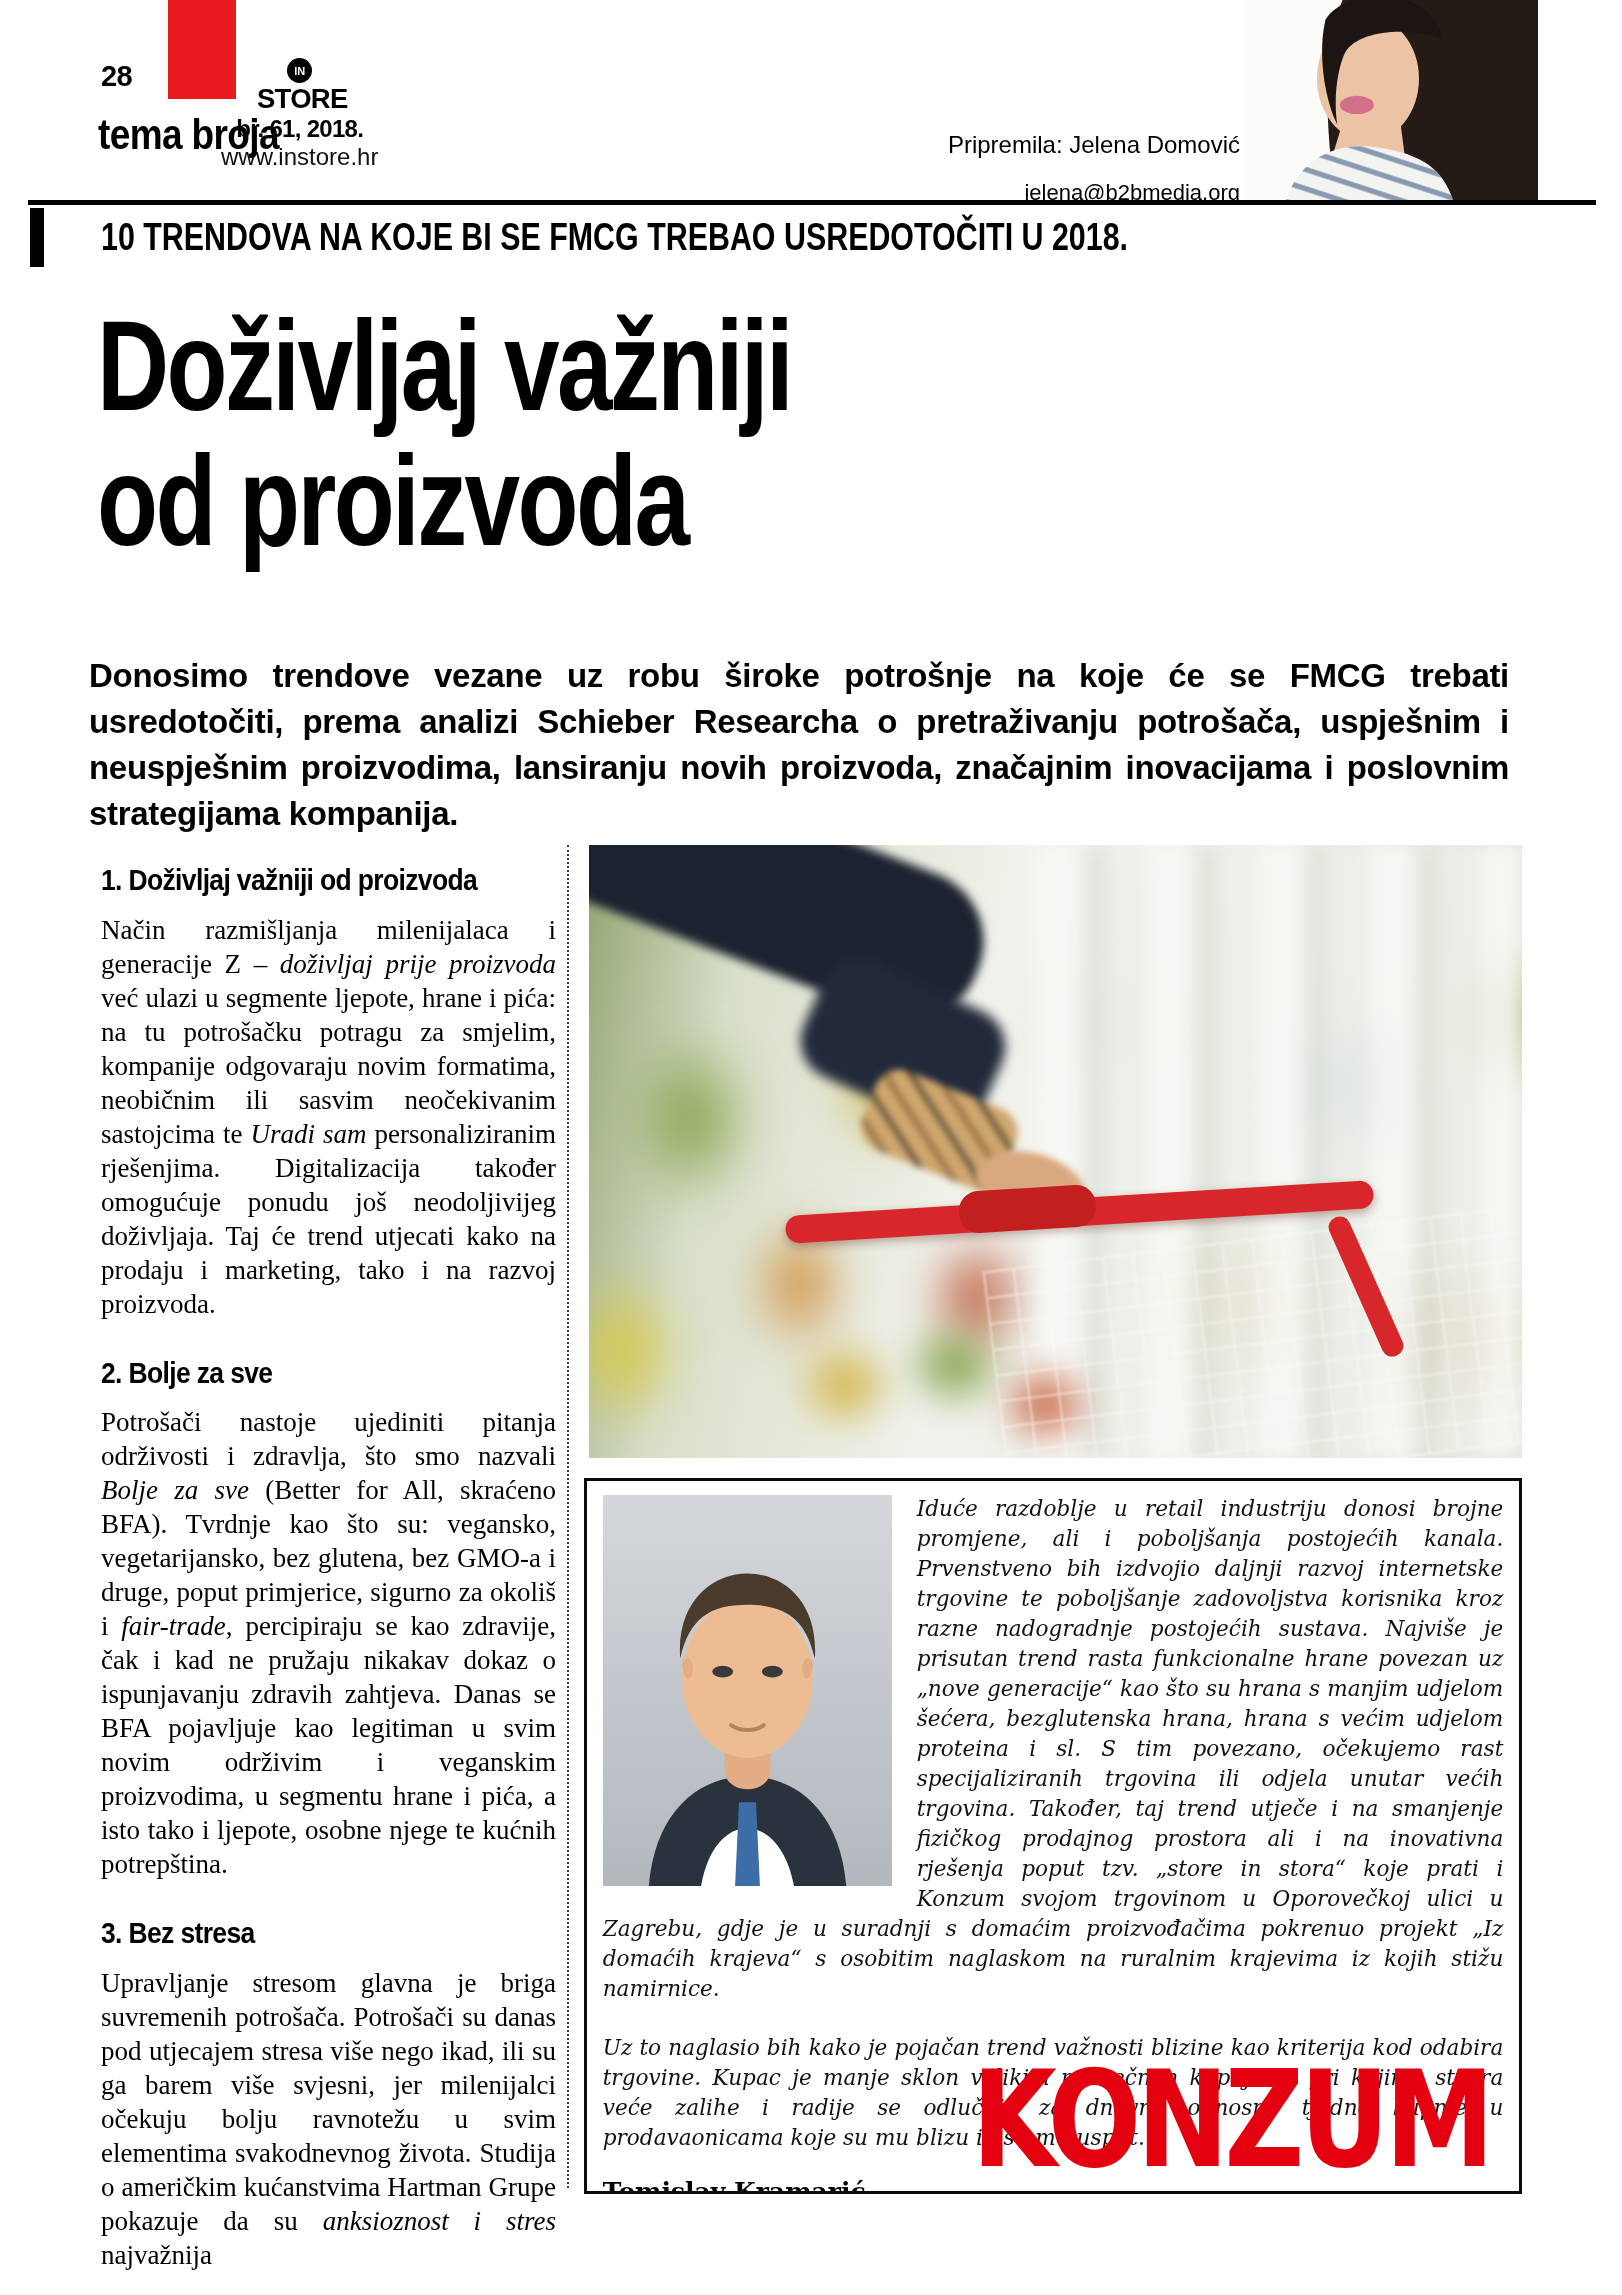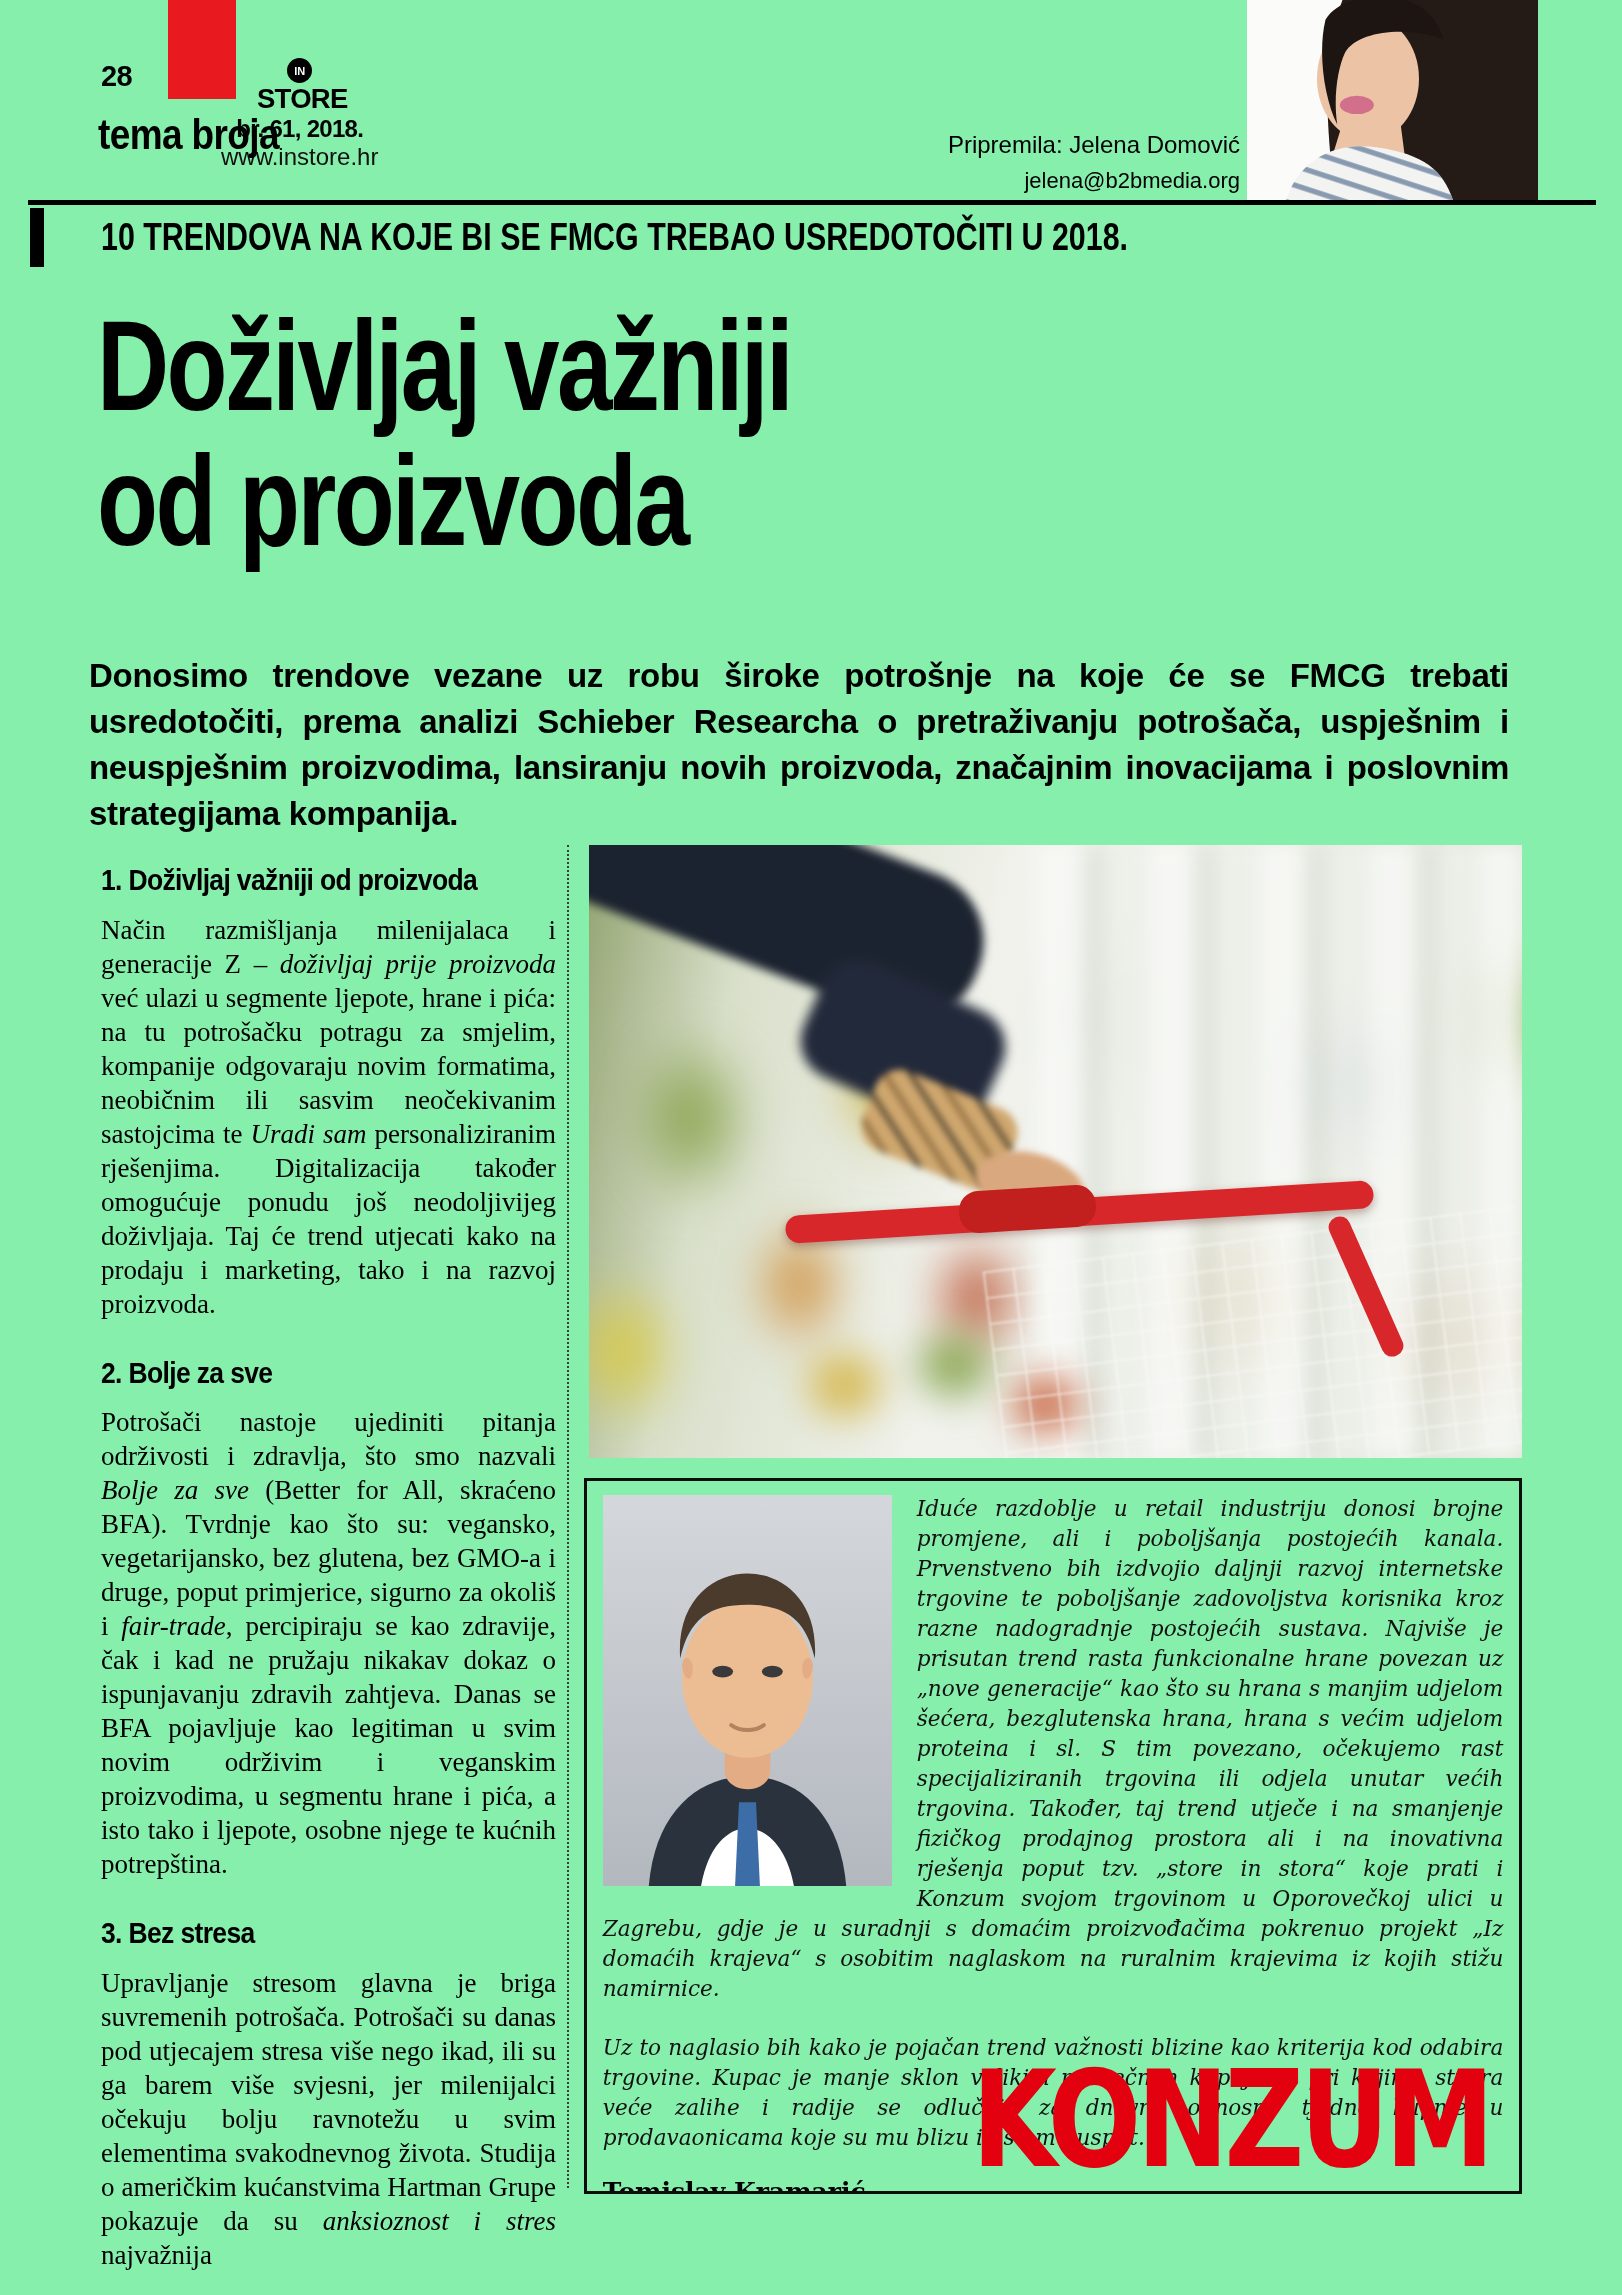--- a/index.html
+++ b/index.html
@@ -1,32 +1,32 @@
 <!DOCTYPE html>
 <html lang="hr" style="font-size:10.5px"><head>
 <meta charset="utf-8">
 <style>
   html,body{margin:0;padding:0;background:#9a9a9a;}
-  .page{position:relative;width:1623px;height:2295px;background:#86efac;overflow:hidden;
+  .page{position:relative;width:1623px;height:2295px;background:#ffffff;overflow:hidden;
         font-family:"Liberation Sans",sans-serif;color:#000;}
   
   .red-bar{position:absolute;left:168px;top:0;width:68px;height:99px;background:#e8191f;}
   .page-num{position:absolute;left:101px;top:60px;font-size:29px;font-weight:bold;letter-spacing:-0.7px;}
   .logo-row{position:absolute;left:221px;top:58px;display:flex;align-items:center;height:37px;flex-direction:column;}
   .in-circle{width:25px;height:25px;border-radius:50%;background:#000;color:#fff;display:flex;
              align-items:center;justify-content:center;font-size:11px;font-weight:bold;flex:0 0 auto;}
   .store{font-size:27.5px;font-weight:bold;letter-spacing:-0.7px;margin-left:5.2px;text-align:center;}
   .hsep{border-left:2.6px dotted #e8191f;height:27.5px;margin:0 13px;}
   .issue{font-size:24px;font-weight:bold;letter-spacing:-0.7px;}
   .site{font-size:24px;color:#111;}
   .tema{position:absolute;left:98px;top:110px;font-size:43px;font-weight:bold;letter-spacing:-0.7px;
         transform:scaleX(.86);transform-origin:left top;}
   .byline{position:absolute;right:383px;top:130px;text-align:right;line-height:1.25;}
   .byline .name{font-size:24px;font-weight:normal;}
-  .byline .mail{font-size:22px;margin-top:7px;}
+  .byline .mail{font-size:22px;margin-top:19px;}
   .header-photo{position:absolute;left:1247px;top:0;width:291px;height:200px;overflow:hidden;background:#f4f2ef;}
   .header-rule{position:absolute;left:27.5px;top:200px;width:1568px;height:4.6px;background:#000;}
   
   .kicker-tick{position:absolute;left:30px;top:208px;width:13.7px;height:59px;background:#000;}
   .kicker{position:absolute;left:101px;top:216px;font-size:38px;font-weight:bold;letter-spacing:0;
           white-space:nowrap;transform:scaleX(.8);transform-origin:left top;}
   
   .headline{position:absolute;left:97px;top:298px;font-size:128px;line-height:135px;font-weight:bold;
             letter-spacing:-3.3px;transform:scaleX(.78);transform-origin:left top;white-space:nowrap;}
   

